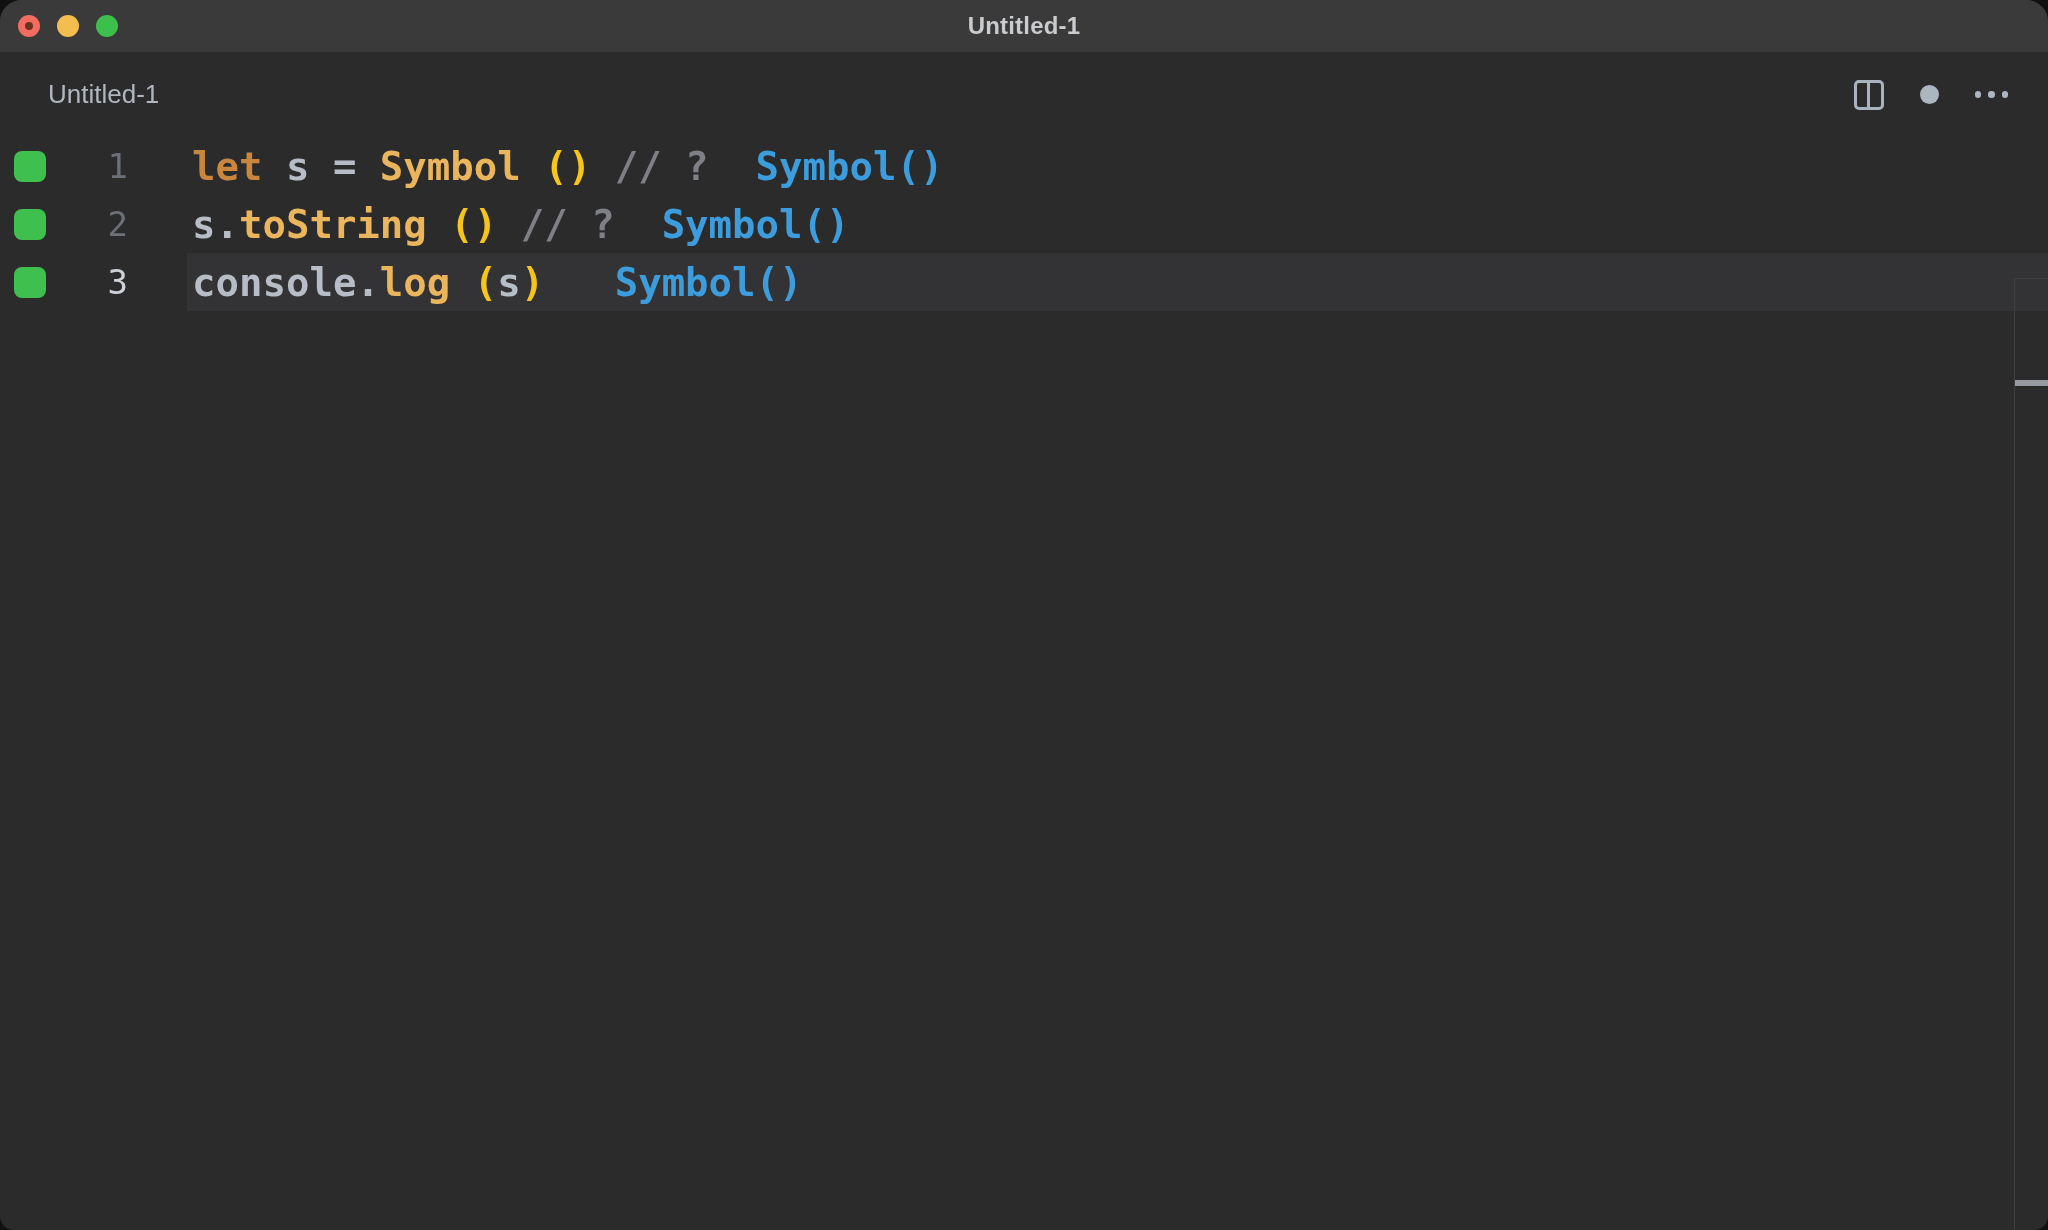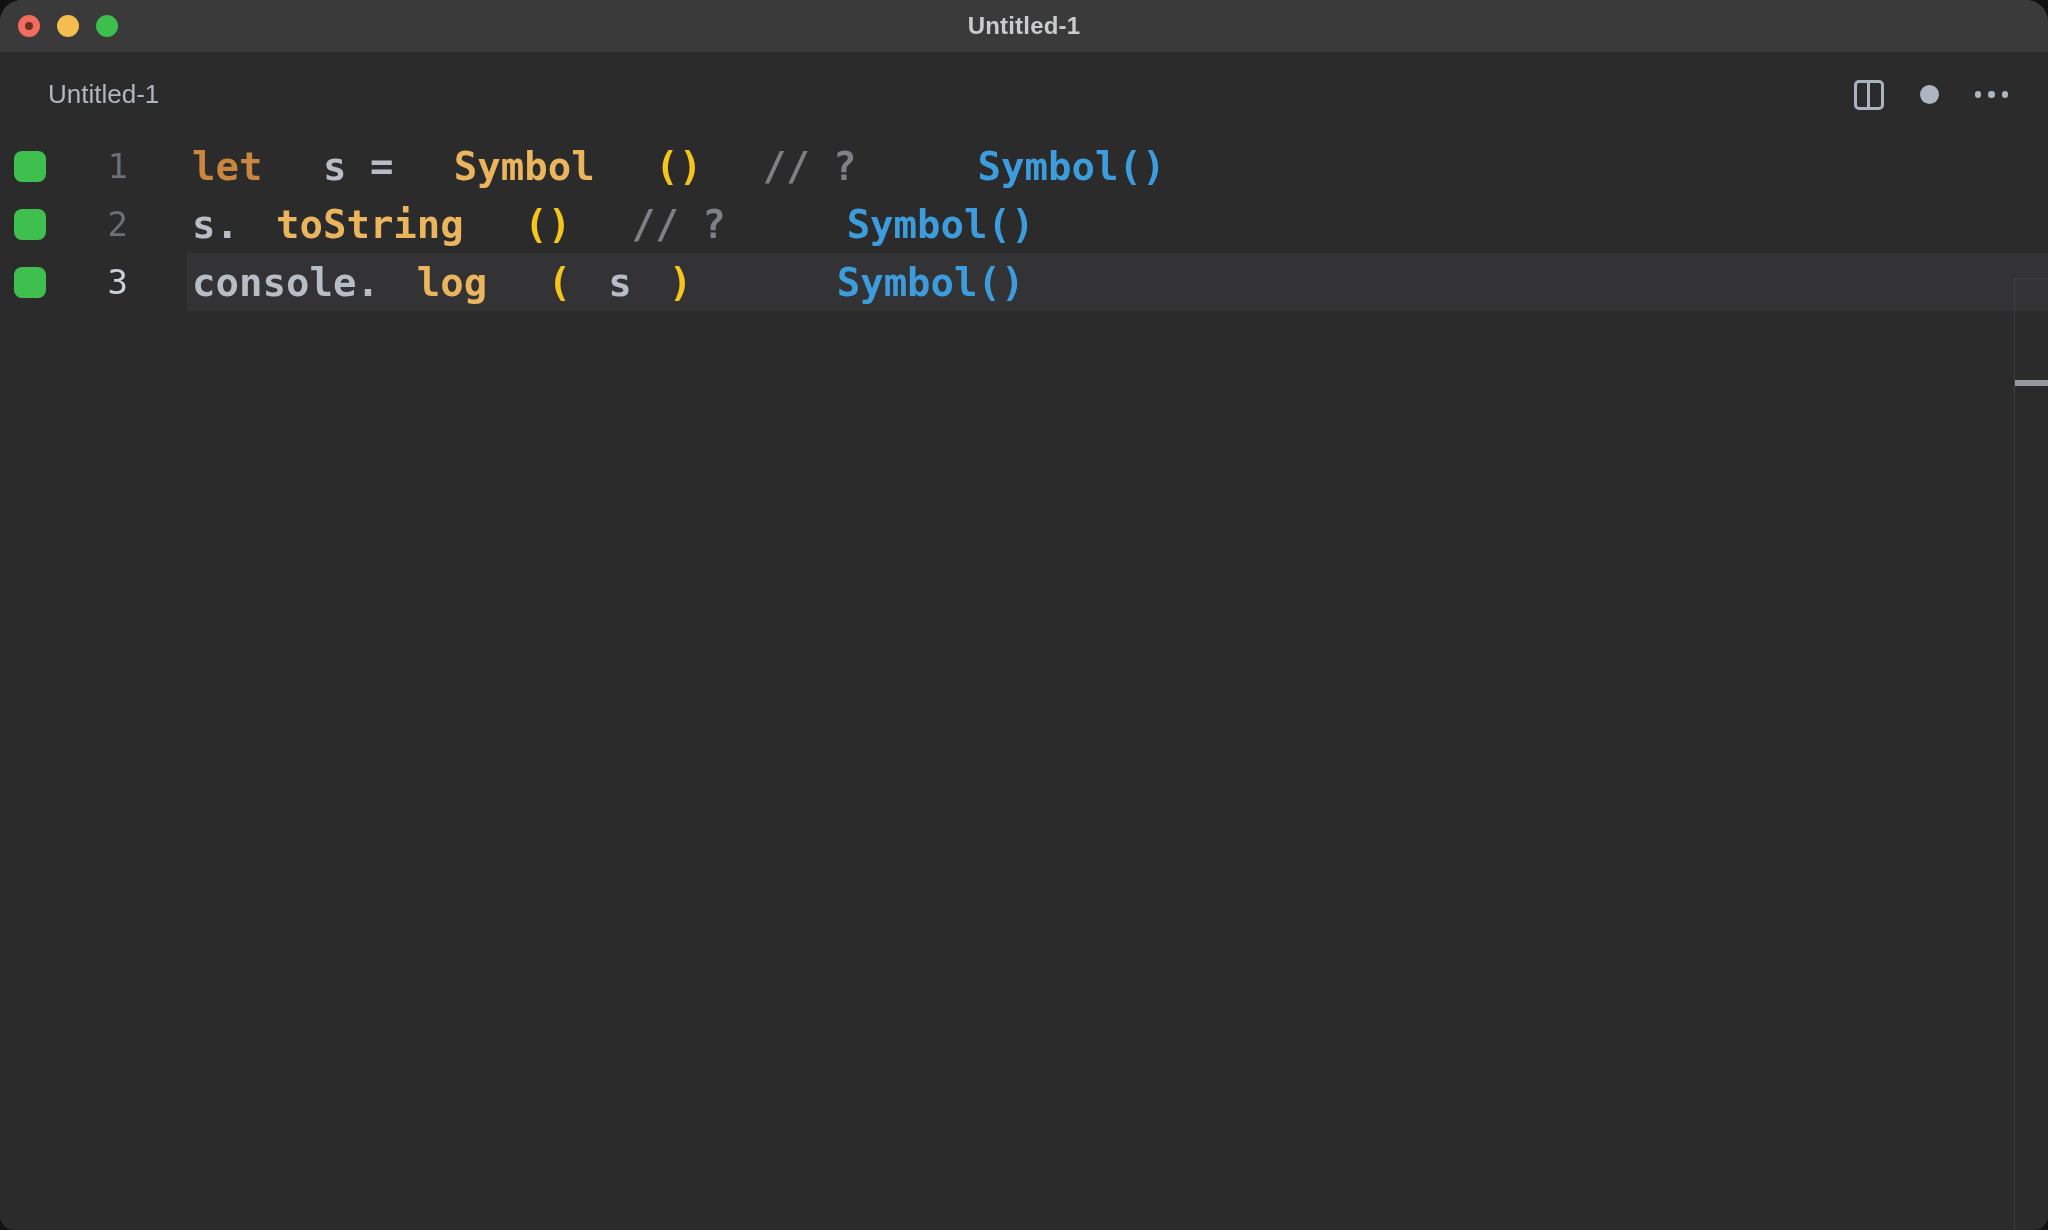--- a/index.html
+++ b/index.html
@@ -128,21 +128,20 @@
     font-size: 34px;
     font-weight: 400;
   }
   .code {
     position: absolute;
     left: 192px; top: 0;
     height: 100%;
     display: flex; align-items: center;
     white-space: pre;
     font-size: 39px;
-    gap: 37px;
   }
   .tok-keyword { font-weight: bold; }
   
   .overview-ruler {
     position: absolute;
     left: 2014px; top: 141px; bottom: 0;
     width: 34px;
     border-left: 1px solid #3E3E40;
     border-top: 1px solid #3E3E40;
   }

